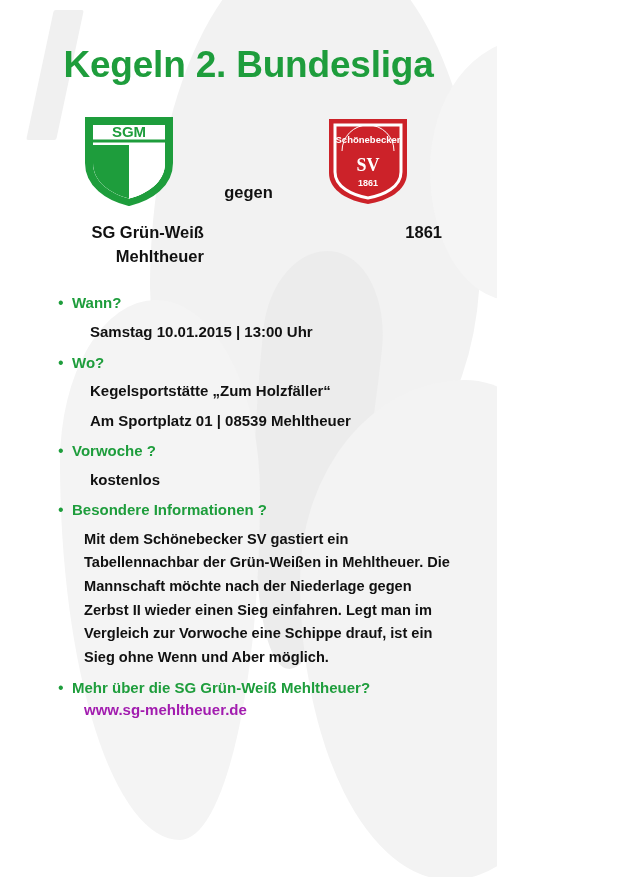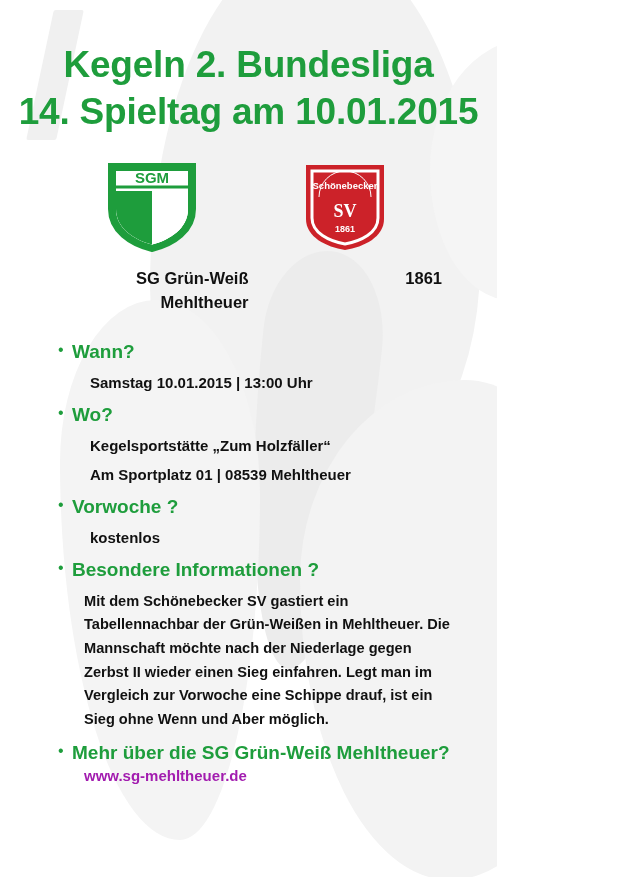--- a/index.html
+++ b/index.html
@@ -147,21 +147,21 @@
   .bullet-dot {
     color: #1e9d3c;
     font-size: 16px;
     line-height: 1.3;
     width: 14px;
     flex: 0 0 14px;
   }
   .bullet-q {
     color: #1e9d3c;
     font-weight: bold;
-    font-size: 19px;
+    font-size: 15px;
     line-height: 1.3;
   }
   .answer {
     margin-left: 50px;
     margin-top: 6px;
     font-weight: bold;
     font-size: 15px;
     color: #111111;
     line-height: 1.55;
   }
@@ -193,21 +193,20 @@
     <div class="wm-shape wm-6"></div>
     <div class="wm-shape wm-5"></div>
     <div class="wm-shape wm-3"></div>
     <div class="wm-shape wm-4"></div>
   </div>
 
   <div class="content">
 
     <div class="title-block">
       <div class="title-line">Kegeln 2. Bundesliga</div>
-      <div class="title-line">14. Spieltag am 10.01.2015</div>
     </div>
 
     <div class="teams">
 
       <div class="team">
         <div class="team-logo">
           <svg width="96" height="92" viewBox="0 0 96 92">
             <path d="M6 4 H90 V48 C90 70 70 84 48 89 C26 84 6 70 6 48 Z" fill="#1e9d3c" stroke="#1e9d3c" stroke-width="4"></path>
             <path d="M12 10 H84 V48 C84 67 66 79 48 83.5 C30 79 12 67 12 48 Z" fill="#ffffff"></path>
             <path d="M12 30 H84 V48 C84 67 66 79 48 83.5 C30 79 12 67 12 48 Z" fill="#ffffff"></path>
@@ -216,20 +215,21 @@
             <path d="M12 26 H84" stroke="#1e9d3c" stroke-width="3" fill="none"></path>
             <text x="48" y="22" text-anchor="middle" font-family="Liberation Sans, sans-serif" font-size="15" font-weight="bold" fill="#1e9d3c">SGM</text>
           </svg>
         </div>
         <div class="team-name">
           <div>SG Grün-Weiß</div>
           <div>Mehltheuer</div>
         </div>
       </div>
 
+      <div class="versus">gegen</div>
 
       <div class="team">
         <div class="team-logo">
           <svg width="86" height="92" viewBox="0 0 86 92">
             <path d="M4 4 H82 V58 C82 76 62 86 43 89 C24 86 4 76 4 58 Z" fill="#cc2229"></path>
             <path d="M10 10 H76 V57 C76 72 59 80 43 83 C27 80 10 72 10 57 Z" fill="none" stroke="#ffffff" stroke-width="3"></path>
             <path d="M17 36 A26 26 0 0 1 69 36" fill="none" stroke="#ffffff" stroke-width="1"></path>
             <text x="43" y="28" text-anchor="middle" font-family="Liberation Sans, sans-serif" font-size="9.5" font-weight="bold" fill="#ffffff">Schönebecker</text>
             <text x="43" y="56" text-anchor="middle" font-family="Liberation Serif, serif" font-size="18" font-weight="bold" fill="#ffffff">SV</text>
             <text x="43" y="71" text-anchor="middle" font-family="Liberation Sans, sans-serif" font-size="9" font-weight="bold" fill="#ffffff">1861</text>

